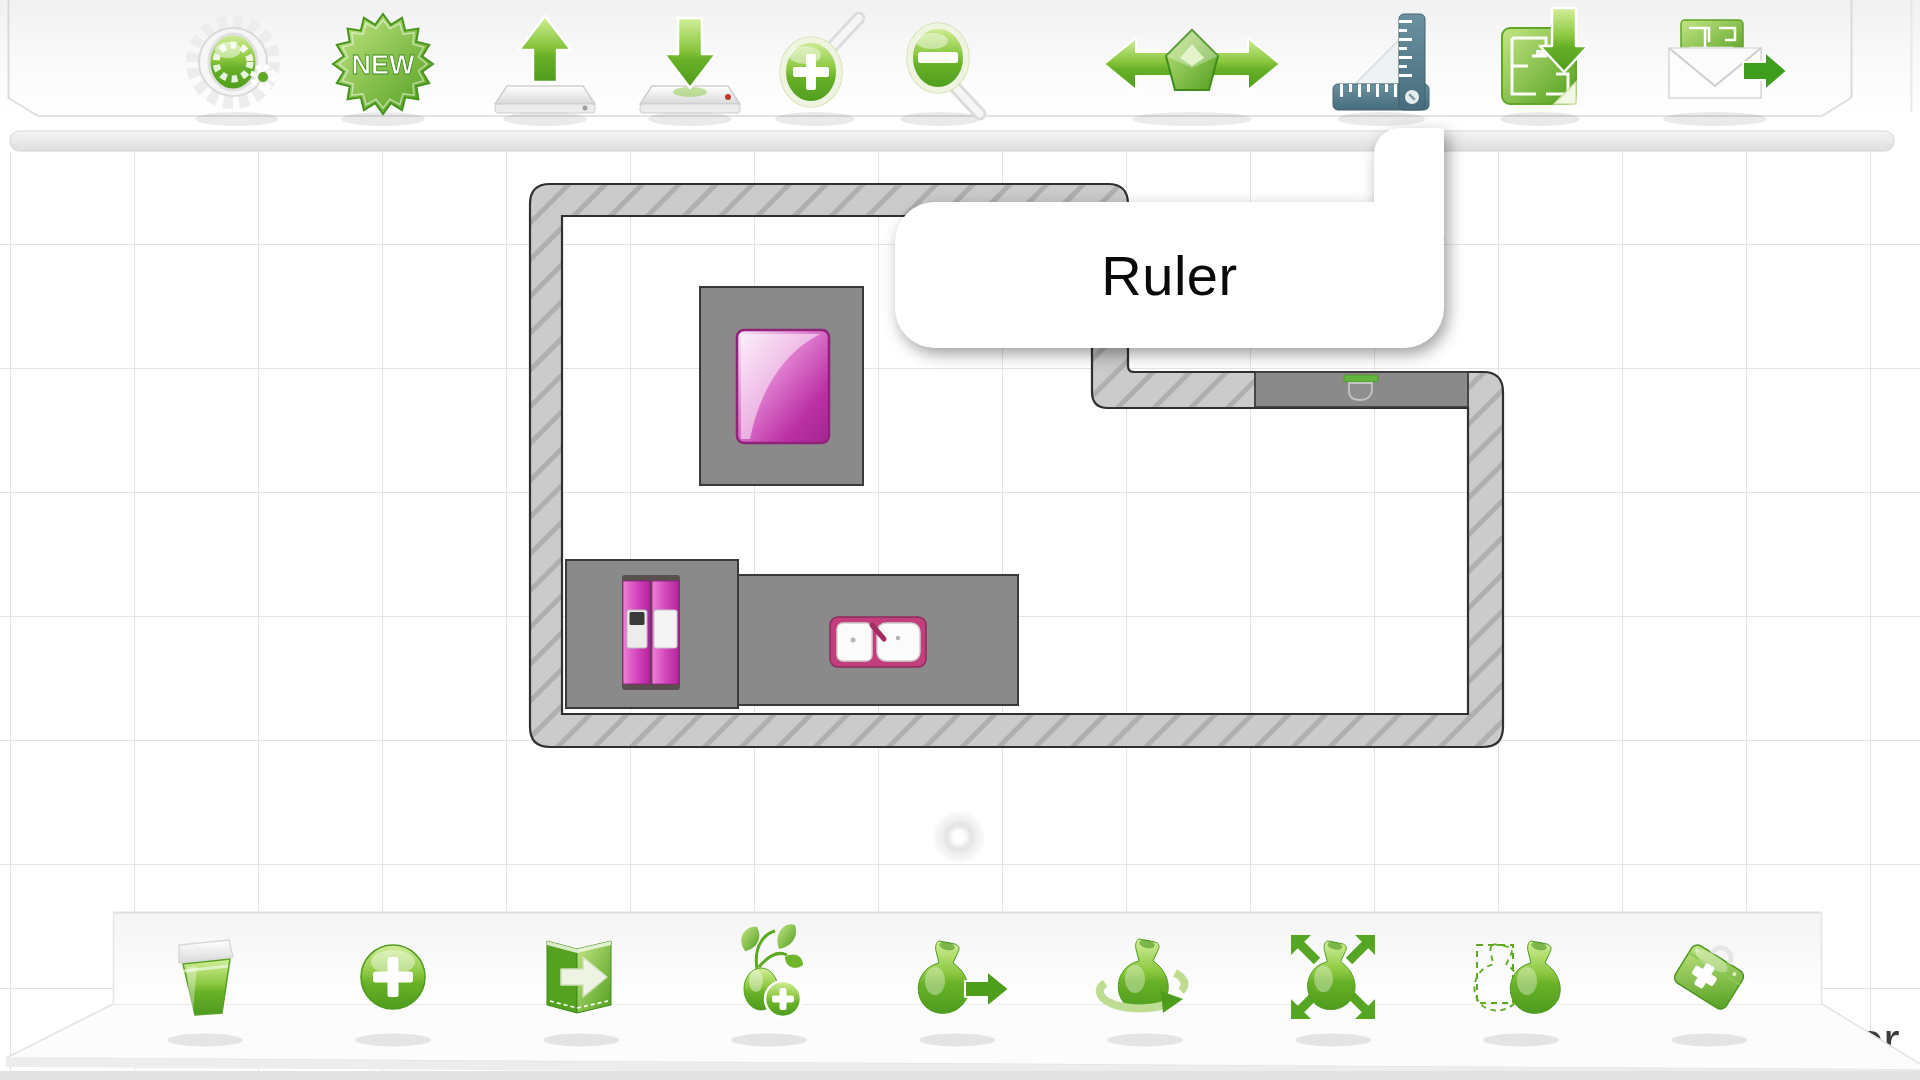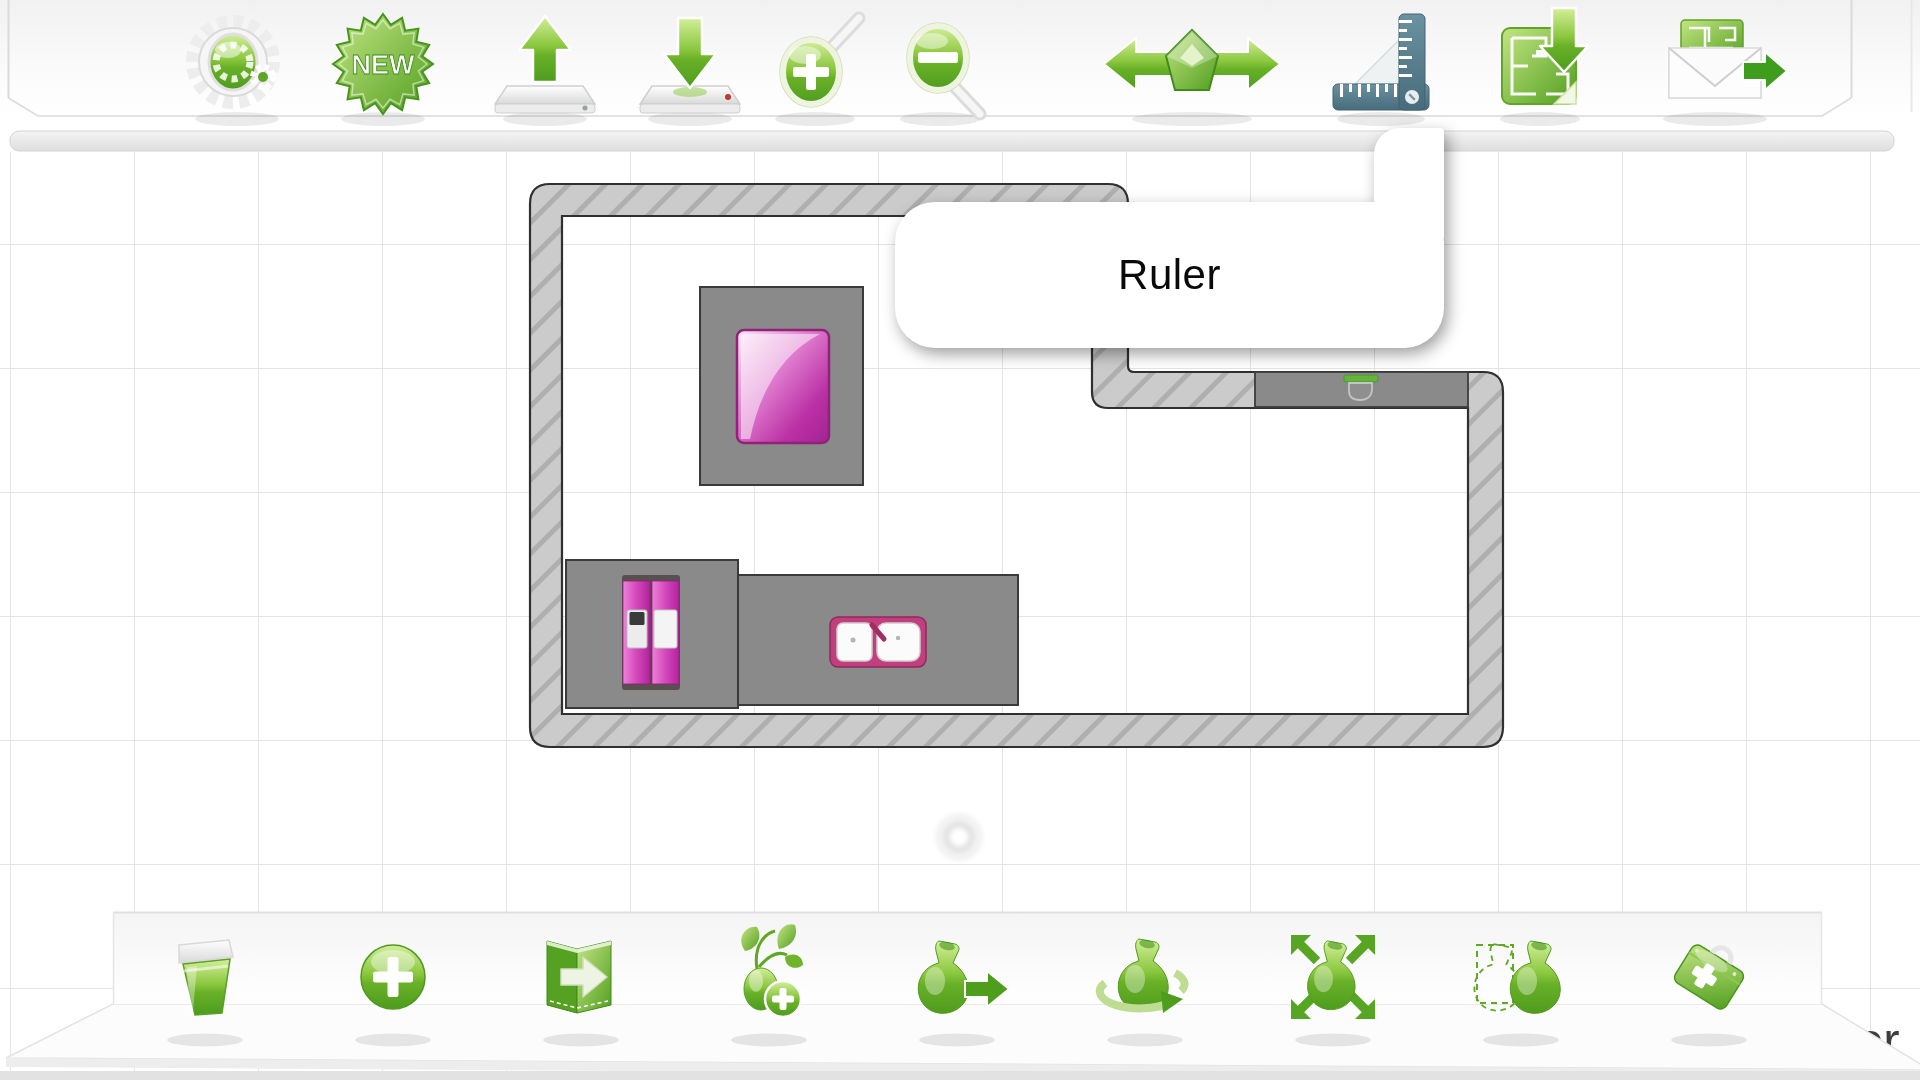--- a/index.html
+++ b/index.html
@@ -17,21 +17,21 @@
   .shelf-svg{position:absolute;left:0;top:0;}
   .ic{position:absolute;cursor:pointer;}
   .ic svg{overflow:visible;display:block;}
   
   .tooltip-wrap{position:absolute;left:0;top:0;z-index:4;
      filter:drop-shadow(4px 6px 8px rgba(0,0,0,0.38));}
   .tooltip-stem{position:absolute;left:1374px;top:128px;width:70px;height:110px;background:#fff;
      border-radius:26px 4px 0 0;}
   .tooltip-body{position:absolute;left:895px;top:202px;width:549px;height:146px;background:#fff;
      border-radius:40px;display:flex;align-items:center;justify-content:center;}
-  .tooltip-body span{font-size:42px;color:#0a0a0a;letter-spacing:0.5px;}
+  .tooltip-body span{font-size:56px;color:#0a0a0a;letter-spacing:0.5px;}
   
   .corner-text{position:absolute;left:1856px;top:1012px;z-index:2;font-size:49px;color:#3d3d3d;}
   .corner-frag{position:absolute;left:1847px;top:1033px;width:5px;height:17px;background:#4a4a4a;
      transform:rotate(10deg);z-index:2;border-radius:1px;}
 </style>
 </head>
 <body>
 
 <div class="screen">
 

